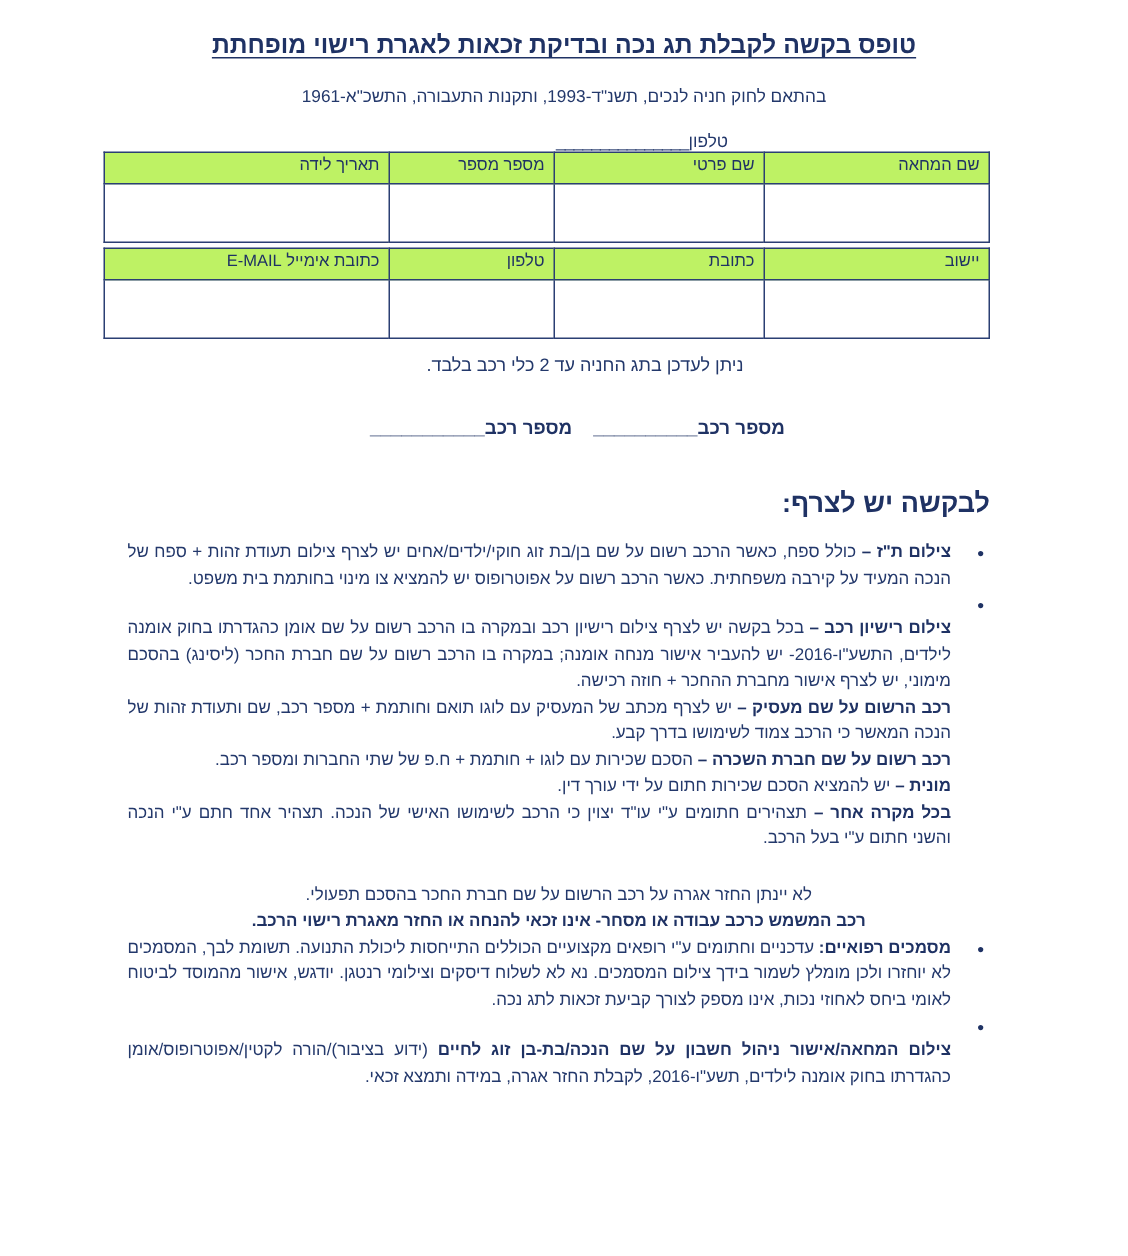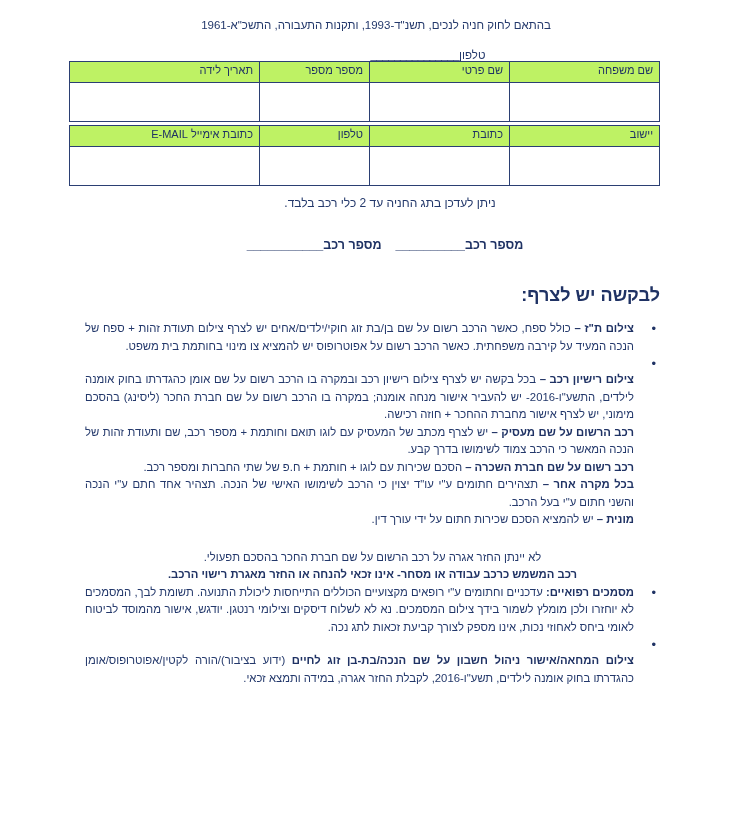--- a/index.html
+++ b/index.html
@@ -183,39 +183,40 @@
 
   .gap-14 { height: 14px; }
   .gap-16 { height: 16px; }
   .gap-20 { height: 20px; }
 </style>
 </head>
 <body>
 
 <div class="page">
 
+  <h1 class="doc-title">טופס בקשה לקבלת תג נכה ובדיקת זכאות לאגרת רישוי מופחתת</h1>
 
   <p class="doc-subtitle">בהתאם לחוק חניה לנכים, תשנ"ד-1993, ותקנות התעבורה, התשכ"א-1961</p>
 
   <p class="date-line">
     <span>טלפון</span><span class="date-rule">_______________</span>
   </p>
 
 
   <div class="table-wrap">
     <table class="details">
       <colgroup>
         <col class="c1">
           <col class="c2">
           <col class="c3">
           <col class="c4">
       </colgroup>
       <tbody>
         <tr>
-          <td class="hdr">שם משפחה</td>
+          <td class="hdr">שם המחאה</td>
           <td class="hdr">שם פרטי</td>
           <td class="hdr">מספר מספר</td>
           <td class="hdr">תאריך לידה</td>
         </tr>
         <tr>
           <td class="blank"></td>
           <td class="blank"></td>
           <td class="blank"></td>
           <td class="blank"></td>
         </tr>
@@ -253,22 +254,22 @@
 
       <li>
         <p class="para"><span class="b">צילום ת"ז –</span><span> כולל ספח, כאשר הרכב רשום על שם בן/בת זוג חוקי/ילדים/אחים יש לצרף צילום תעודת זהות + ספח של הנכה המעיד על קירבה משפחתית. כאשר הרכב רשום על אפוטרופוס יש להמציא צו מינוי בחותמת בית משפט.</span></p>
       </li>
 
       <li>
         <div class="gap-16"></div>
         <p class="para"><span class="b">צילום רישיון רכב –</span><span> בכל בקשה יש לצרף צילום רישיון רכב ובמקרה בו הרכב רשום על שם אומן כהגדרתו בחוק אומנה לילדים, התשע"ו-2016- יש להעביר אישור מנחה אומנה; במקרה בו הרכב רשום על שם חברת החכר (ליסינג) בהסכם מימוני, יש לצרף אישור מחברת ההחכר + חוזה רכישה.</span></p>
         <p class="para"><span class="b">רכב הרשום על שם מעסיק – </span><span> יש לצרף מכתב של המעסיק עם לוגו תואם וחותמת + מספר רכב, שם ותעודת זהות של הנכה המאשר כי הרכב צמוד לשימושו בדרך קבע.</span></p>
         <p class="para"><span class="b">רכב רשום על שם חברת השכרה –</span><span> הסכם שכירות עם לוגו + חותמת + ח.פ של שתי החברות ומספר רכב.</span></p>
+        <p class="para"><span class="b">מונית –</span><span> יש להמציא הסכם שכירות חתום על ידי עורך דין.</span></p>
         <p class="para"><span class="b">בכל מקרה אחר –</span><span> תצהירים חתומים ע"י עו"ד יצוין כי הרכב לשימושו האישי של הנכה. תצהיר אחד חתם ע"י הנכה והשני חתום ע"י בעל הרכב.</span></p>
-        <p class="para"><span class="b">מונית –</span><span> יש להמציא הסכם שכירות חתום על ידי עורך דין.</span></p>
       </li>
     </ul>
 
     <div class="gap-20"></div>
 
     <p class="plain-note">לא יינתן החזר אגרה על רכב הרשום על שם חברת החכר בהסכם תפעולי.</p>
     <p class="plain-note bold">רכב המשמש כרכב עבודה או מסחר- אינו זכאי להנחה או החזר מאגרת רישוי הרכב.</p>
 
     <ul class="attach-list">
       <li>

